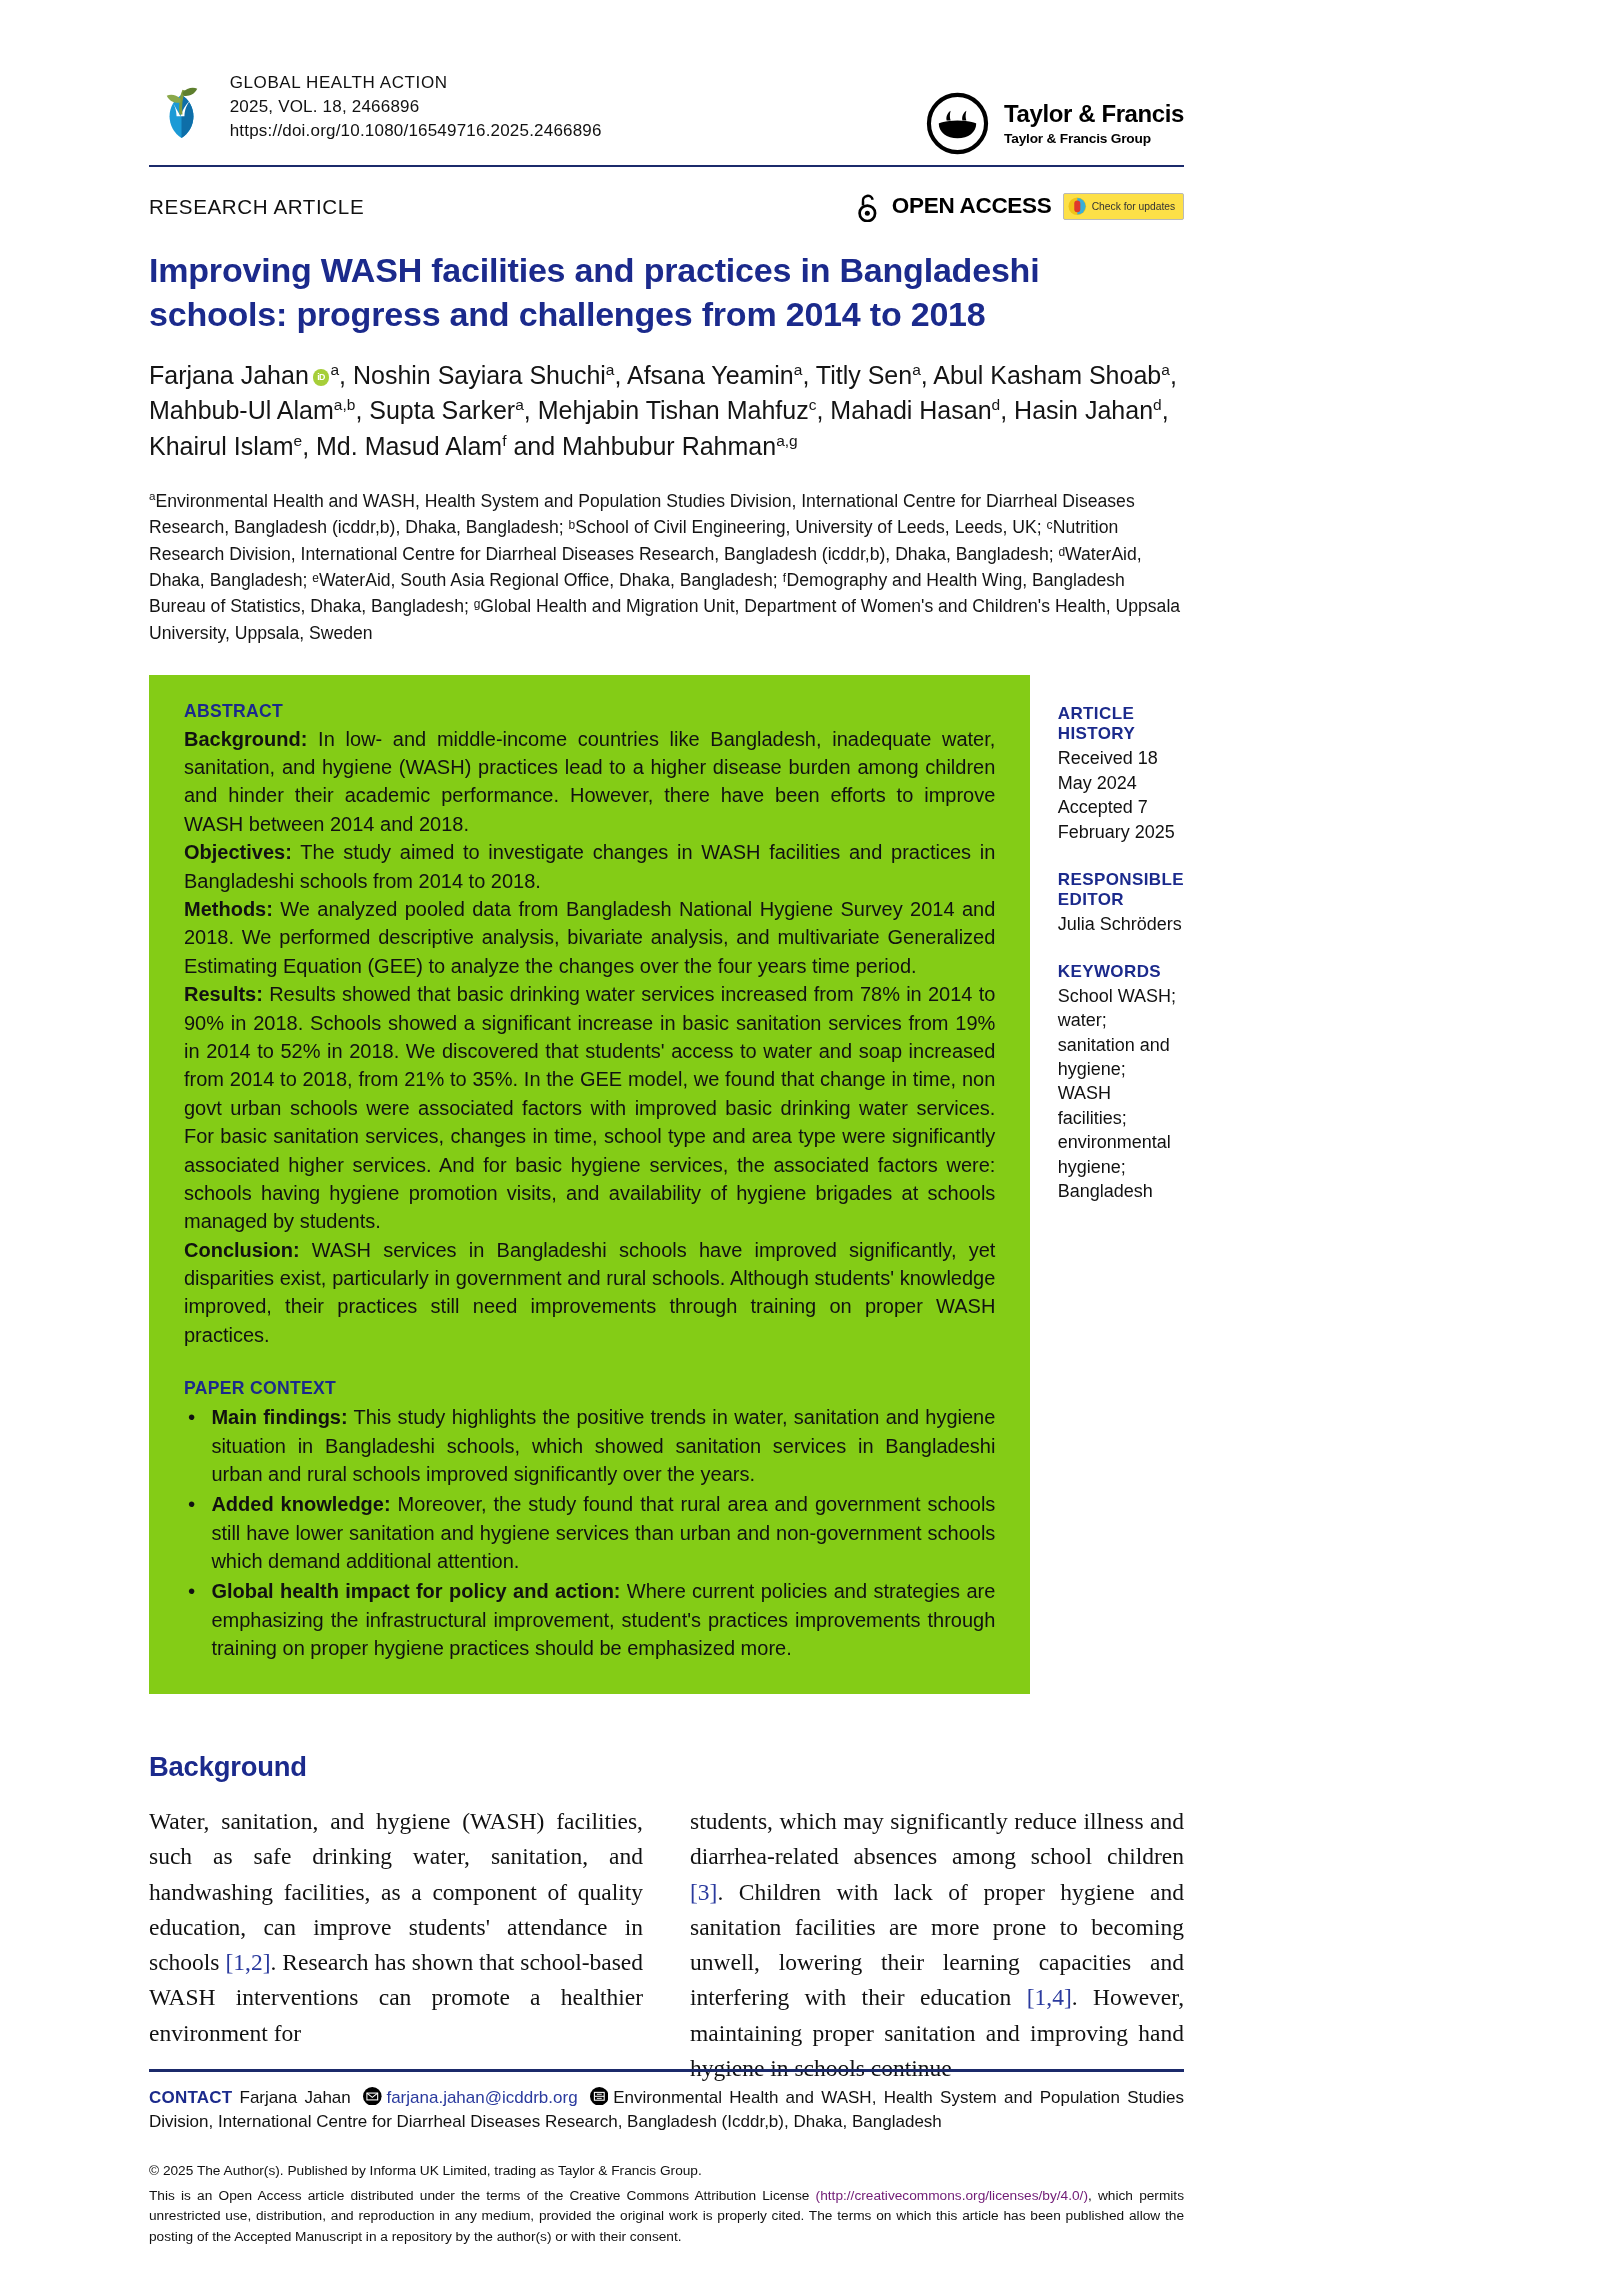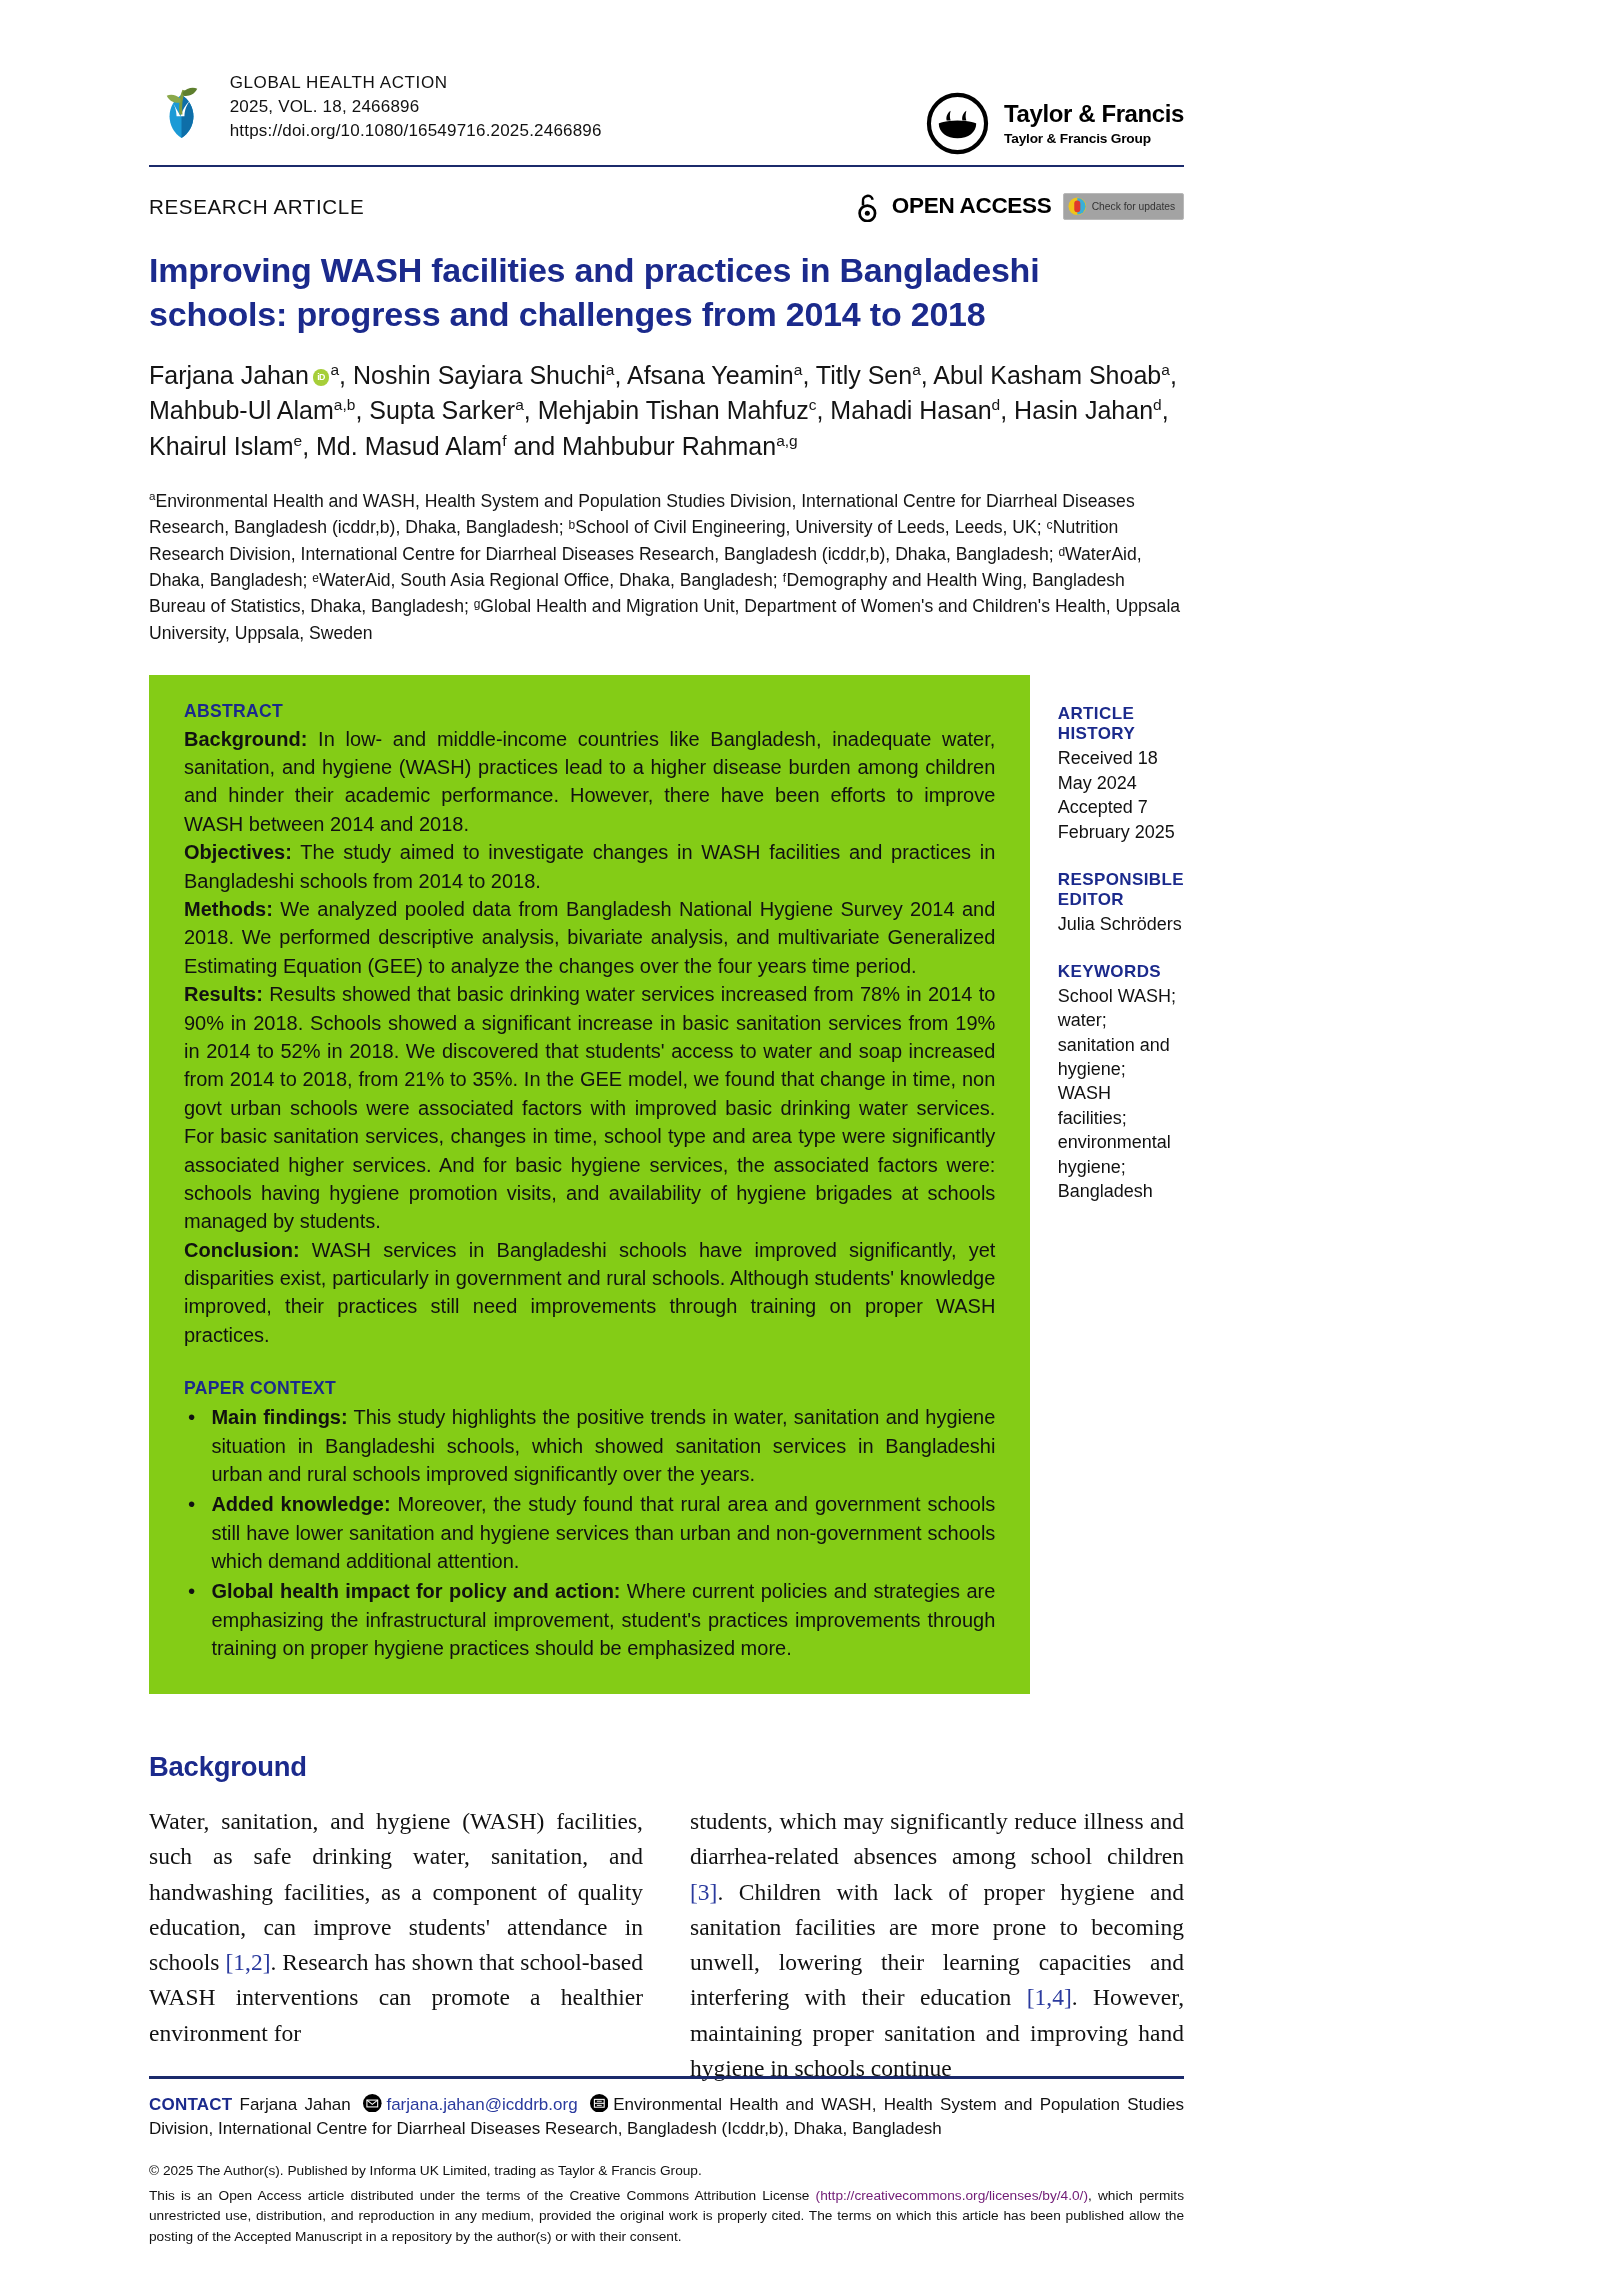--- a/index.html
+++ b/index.html
@@ -36,21 +36,21 @@
   .type-row{
     display:flex; align-items:center; justify-content:space-between;
     margin-top:25.5px;
   }
   .article-type{font-size:20.6px; letter-spacing:0.6px; color:#111;}
   .oa-row{display:flex; align-items:flex-start; gap:11.8px;}
   .oa-lock{width:21.6px;height:29px;}
   .oa-label{font-size:22.5px; font-weight:700; letter-spacing:-0.3px;}
   .cfu{
     display:flex;align-items:center;gap:4.9px;
-    border:1px solid #b9b9b9;background:#a3a3a3;
+    border:1px solid #b9b9b9;background:#fde047;
     border-radius:2px; padding:2.9px 7.8px 2.9px 3.9px; height:27.4px; box-sizing:border-box;
   }
   .cfu-badge{width:18.6px;height:18.6px;flex:0 0 18.6px;}
   .cfu-text{font-size:10.3px; color:#333; white-space:nowrap;}
 
   
   .title{
     color:#1b2a8c;
     font-size:34px;
     font-weight:700;
@@ -153,21 +153,21 @@
   .footer-rule{border-top:3.9px solid #1b2a6b; margin-bottom:13.7px;}
   .contact-line{
     font-size:17px; line-height:1.45; text-align:justify; color:#111;
   }
   .contact-kw{color:#1b2a8c; font-weight:700; letter-spacing:0.2px;}
   .mail-ic,.addr-ic{
     display:inline-block;width:18.6px;height:18.6px;vertical-align:-2.9px;margin:0 4.9px;
   }
   .mail-link{color:#2a3a9e;}
   .legal{
-    font-size:13.7px; line-height:1.52; color:#111; margin-top:19px; text-align:justify;
+    font-size:13.7px; line-height:1.52; color:#111; margin-top:26px; text-align:justify;
   }
   .legal .lic{color:#701a75;}
   .legal-first{margin-bottom:3.9px;}
 </style>
 </head>
 <body>
 
 <div class="page">
 
   <div class="masthead">

